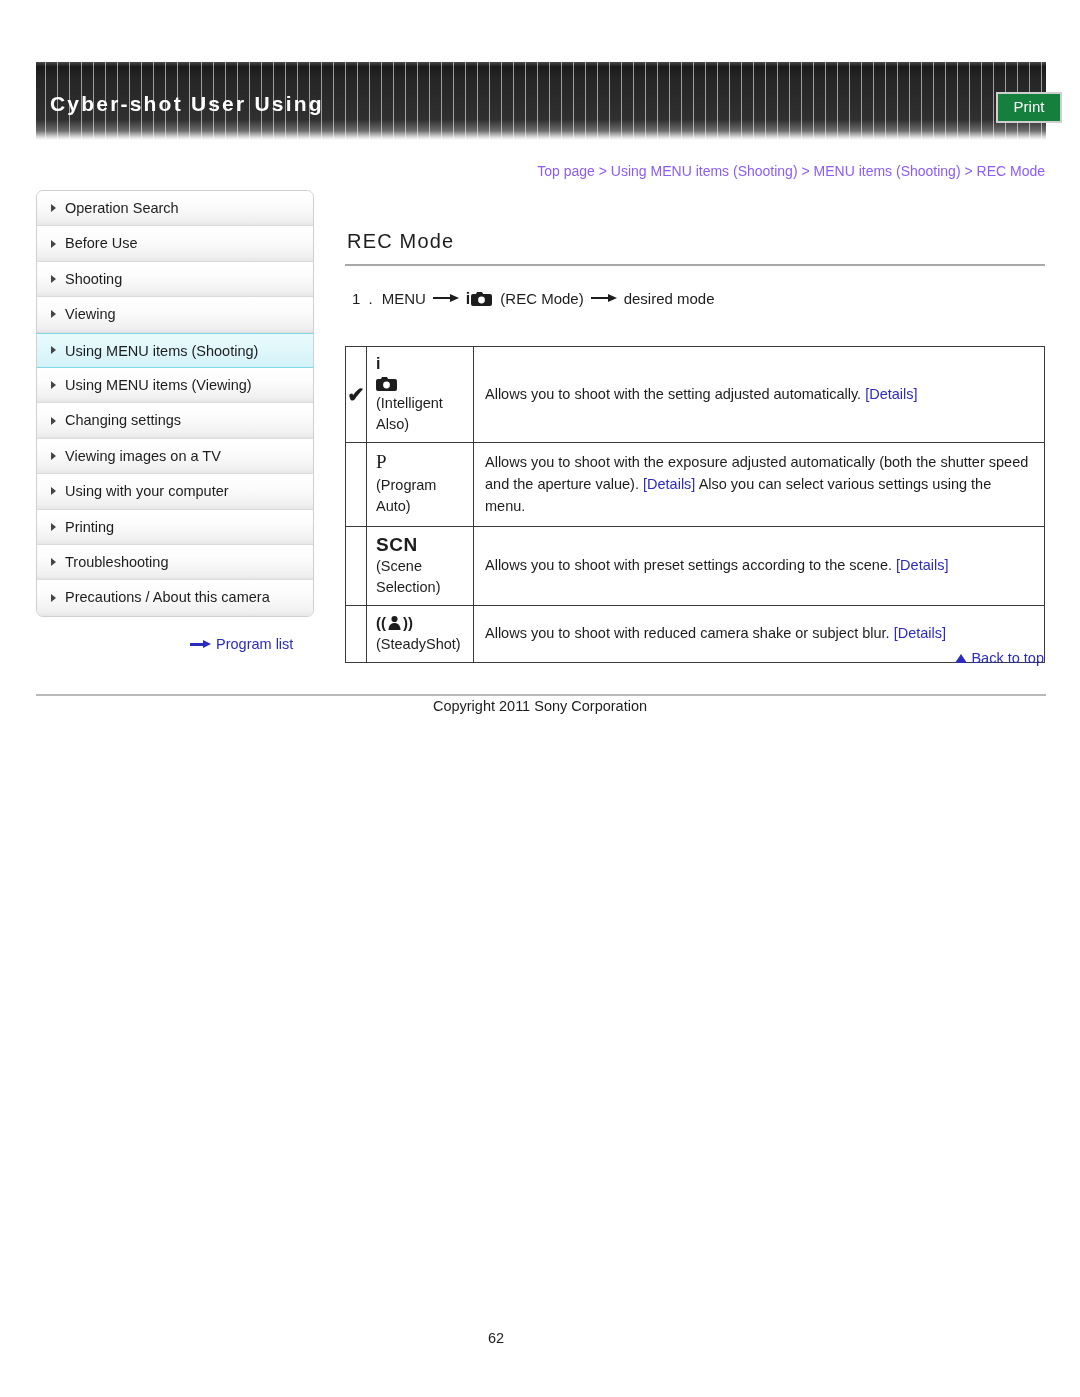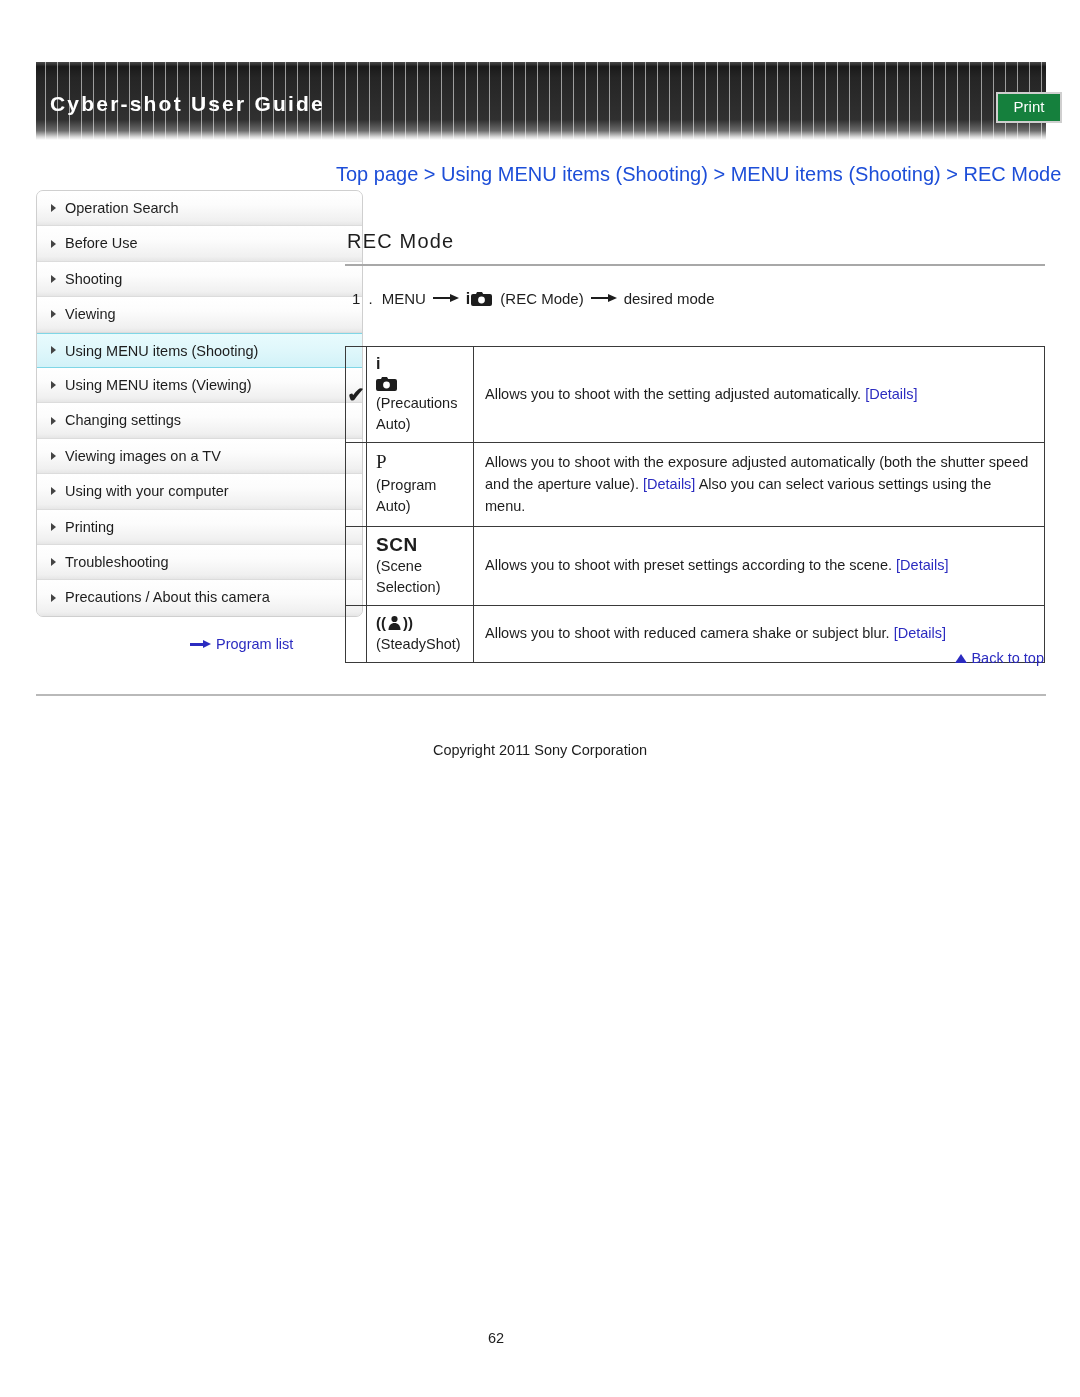--- a/index.html
+++ b/index.html
@@ -62,35 +62,35 @@
     color: #ffffff;
     font-size: 15px;
     border: 2px solid #cfcfcf;
     background: #15803d;
     cursor: pointer;
   }
 
   
   #breadcrumb {
     position: absolute;
-    left: 336px;
+    left: 345px;
     top: 163px;
     width: 700px;
     text-align: right;
-    font-size: 20px;
-    color: #1d4ed8;
+    font-size: 14px;
+    color: #8b5cf6;
     white-space: nowrap;
   }
 
   
   #sidebar {
     position: absolute;
     left: 36px;
     top: 190px;
-    width: 327px;
+    width: 278px;
     border: 1px solid #cfcfcf;
     border-radius: 7px;
     background: #f3f3f3;
     overflow: hidden;
     box-sizing: border-box;
   }
   .nav-item {
     position: relative;
     height: 35.4px;
     line-height: 35.4px;
@@ -325,37 +325,36 @@
     background: #b9b9b9;
   }
   #copyright {
     position: absolute;
     left: 0;
     top: 698px;
     width: 1080px;
     text-align: center;
     font-size: 14.5px;
     color: #1d1d1d;
-    margin-top: 44px;
   }
   #page-number {
     position: absolute;
     left: 0;
     top: 1330px;
     width: 992px;
     text-align: center;
     font-size: 14.5px;
     color: #1d1d1d;
   }
 </style>
 </head>
 <body>
 
 <div id="header-bar"></div>
-<div id="header-title">Cyber-shot User Guide</div>
+<div id="header-title">Cyber-shot User Using</div>
 <div id="print-button">Print</div>
 
 <div id="breadcrumb">Top page &gt; Using MENU items (Shooting) &gt; MENU items (Shooting) &gt; REC Mode</div>
 
 <nav id="sidebar">
     <div class="nav-item"><span class="bullet"></span><span>Operation Search</span></div>
     <div class="nav-item"><span class="bullet"></span><span>Before Use</span></div>
     <div class="nav-item"><span class="bullet"></span><span>Shooting</span></div>
     <div class="nav-item"><span class="bullet"></span><span>Viewing</span></div>
     <div class="nav-item active"><span class="bullet"></span><span>Using MENU items (Shooting)</span></div>
@@ -391,21 +390,21 @@
   <span>desired mode</span>
 </div>
 
 <table id="mode-table">
   <tbody>
       <tr>
         <td class="col-check"><span class="checkmark">✔</span></td>
         <td class="col-mode"><span class="mode-sym icam"><span class="i-letter">i</span><svg class="cam-svg" width="22" height="17" viewBox="0 0 22 17">
               <path d="M6 2 h5 l1.2 2 H19 a2 2 0 0 1 2 2 v8 a2 2 0 0 1 -2 2 H2 a2 2 0 0 1 -2 -2 V6 a2 2 0 0 1 2 -2 h3 z" fill="#1d1d1d"></path>
               <circle cx="10.5" cy="10" r="3.4" fill="#ffffff"></circle>
-            </svg></span><span>(Precautions Auto)</span></td>
+            </svg></span><span>(Intelligent Also)</span></td>
         <td class="col-desc"><span>Allows you to shoot with the setting adjusted automatically.</span> <span class="link">[Details]</span></td>
       </tr>
       <tr>
         <td class="col-check"></td>
         <td class="col-mode">
           <span class="inline-mode">
             <span class="sym-p">P</span>
             <span>(Program Auto)</span>
           </span>
         </td>

